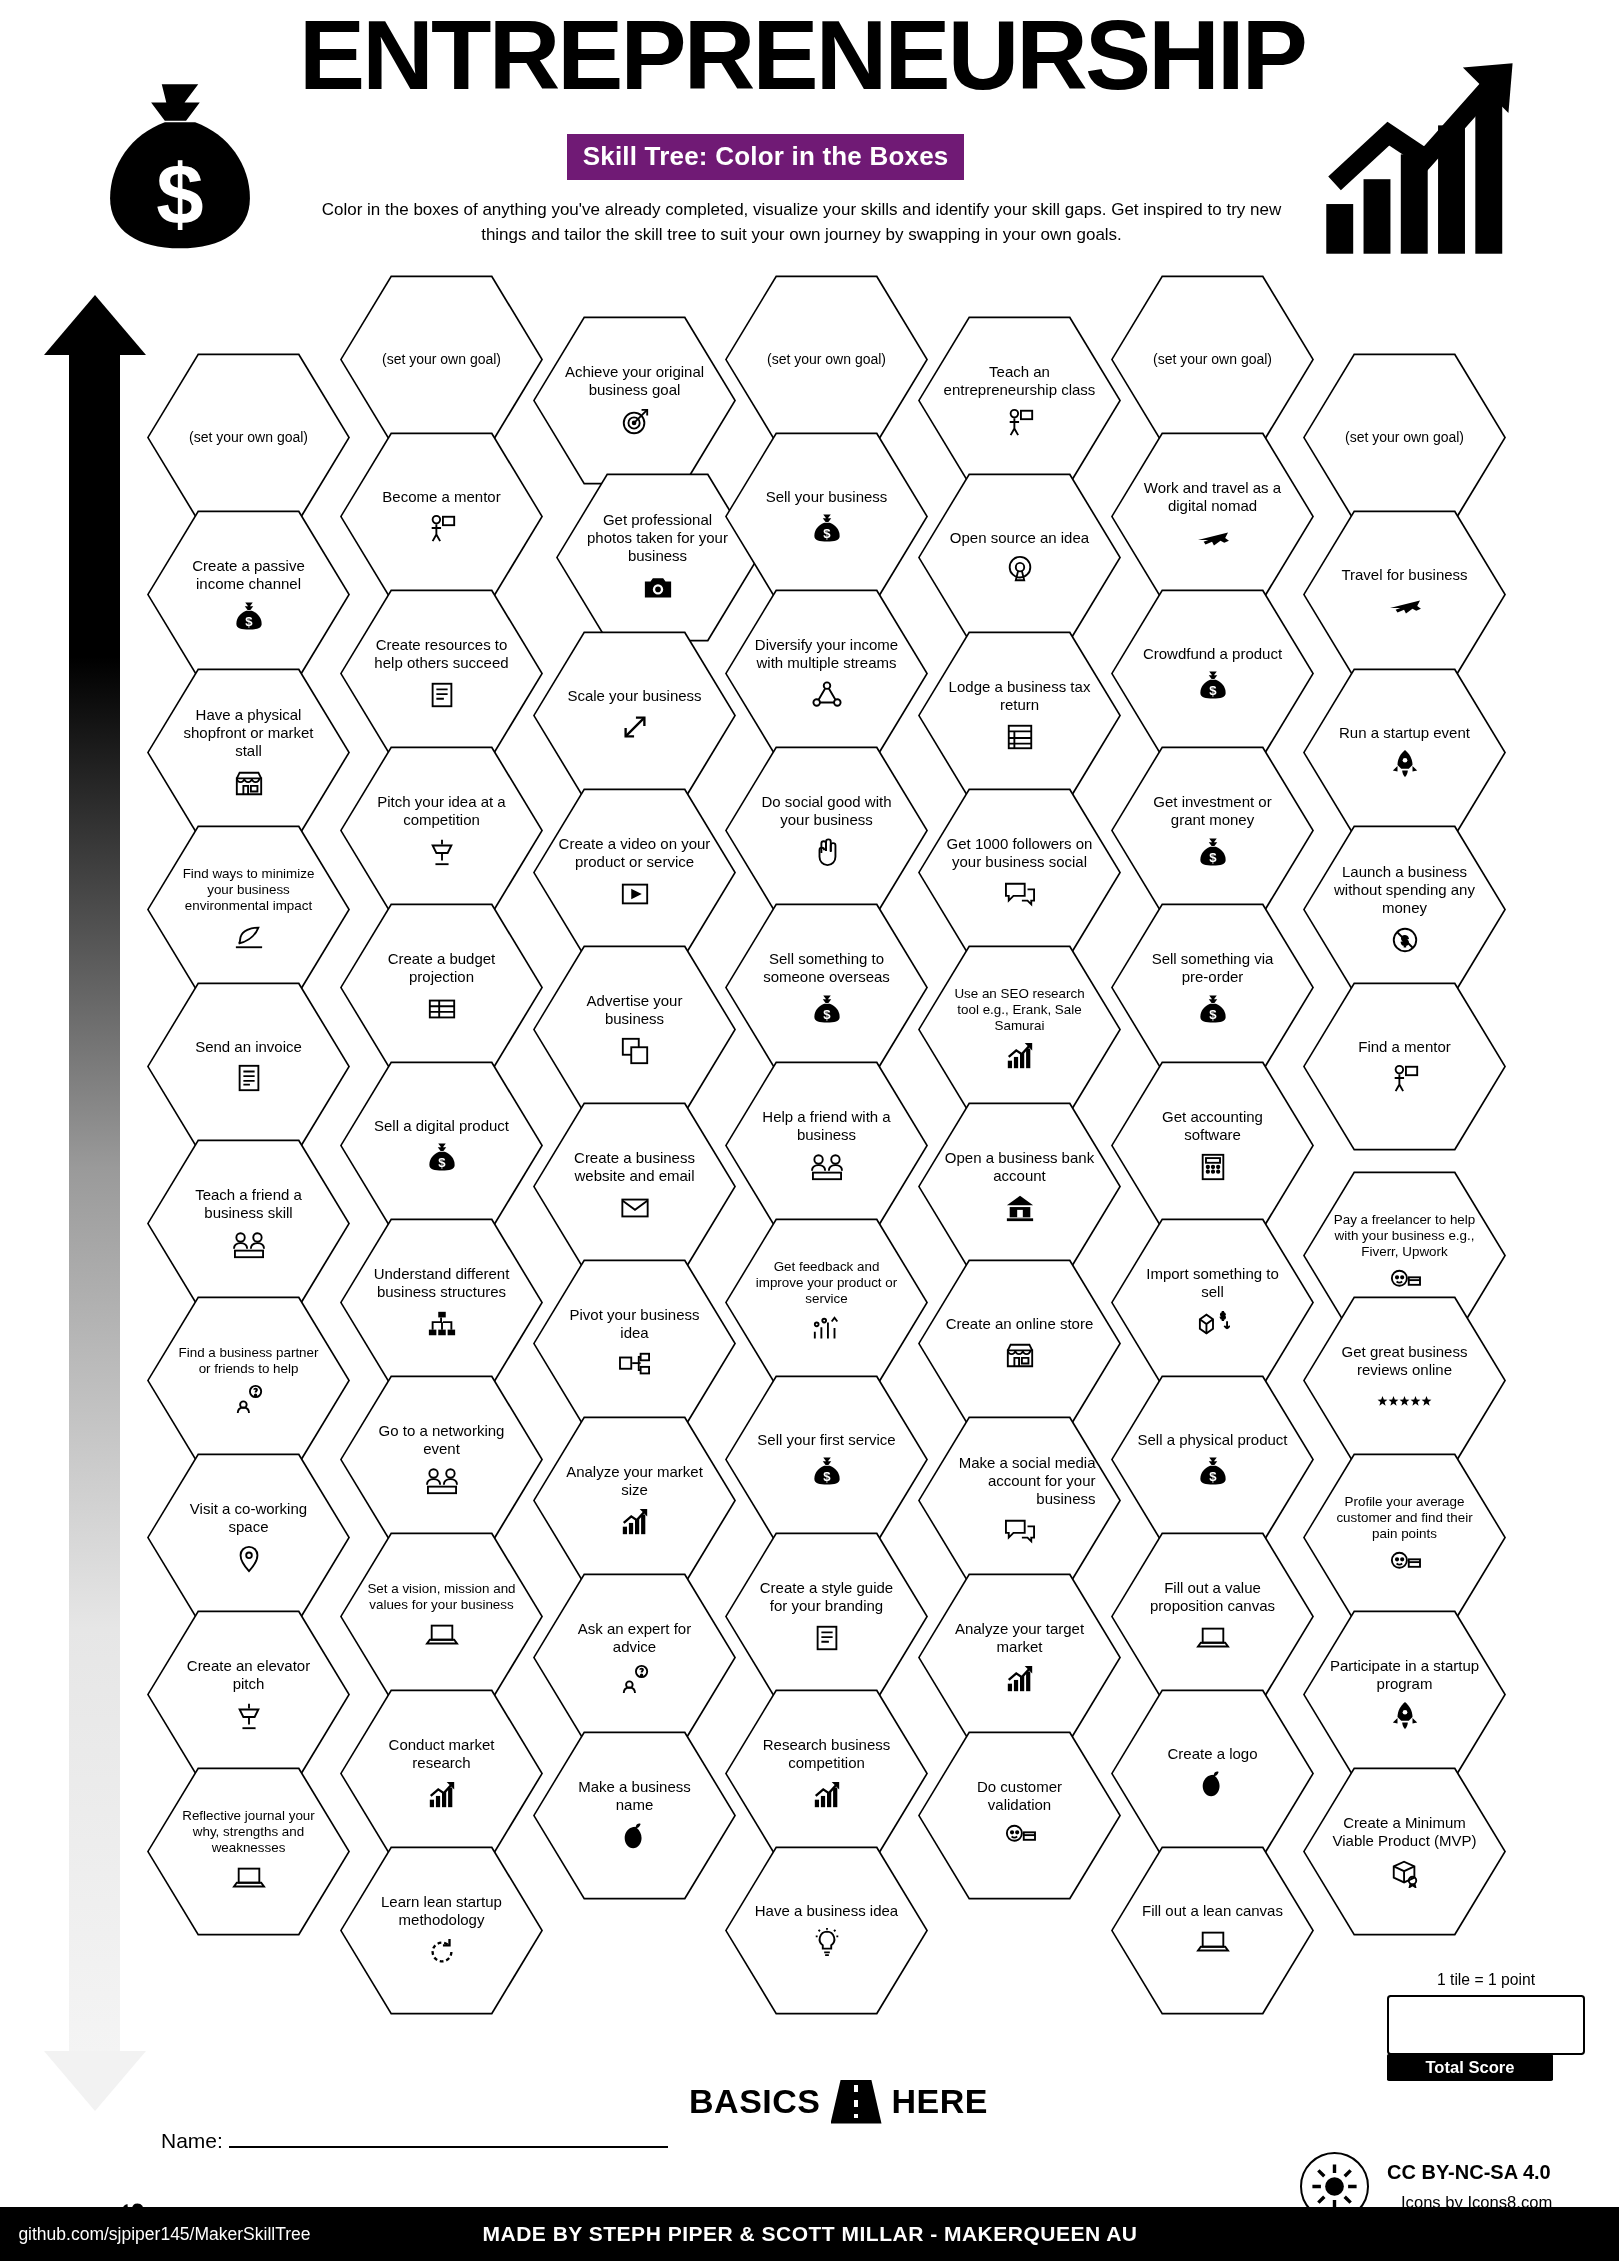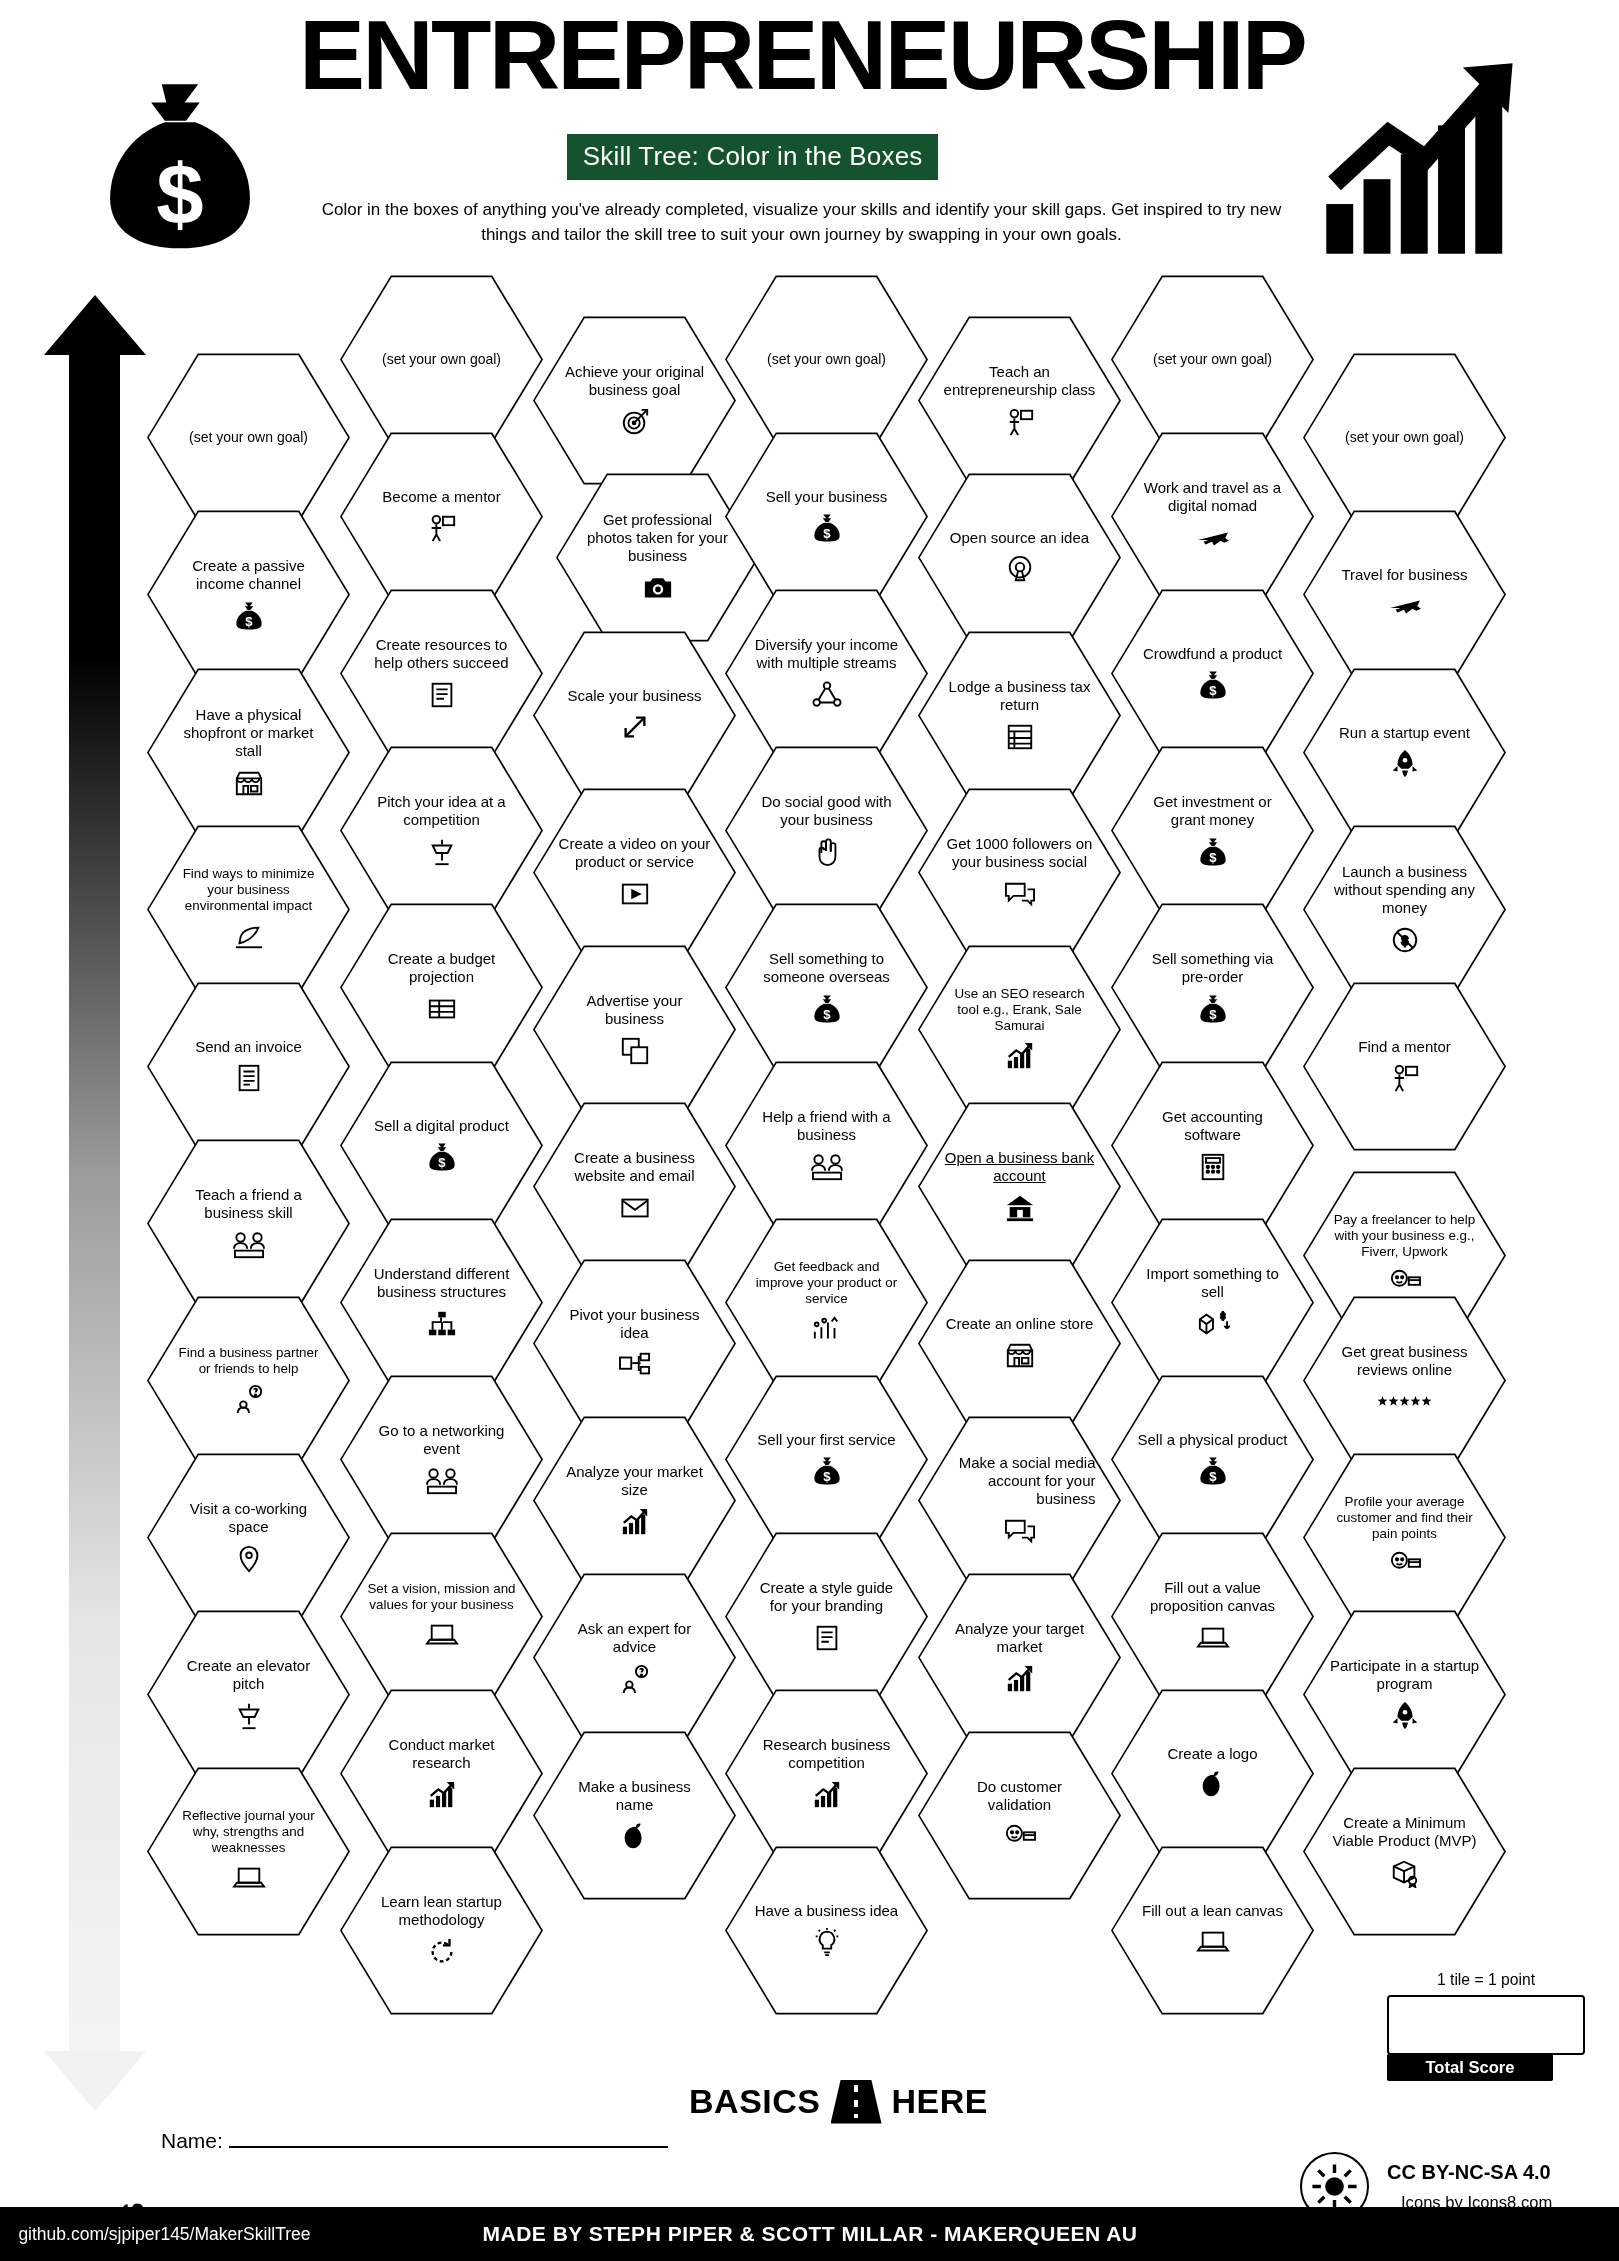--- a/index.html
+++ b/index.html
@@ -16,22 +16,22 @@
   
   #header { position:absolute; left:0; top:0; width:1620px; height:276px; }
   #title {
     position:absolute; left:258px; top:4.6px; width:1088px;
     text-align:center;
     font-size:99px; font-weight:bold; letter-spacing:-2.8px; line-height:1;
     font-family:"Liberation Sans", sans-serif;
   }
   #subtitle-wrap {
     position:absolute; left:567px; top:134px;
-    background:#14532d; color:#fff; padding:6.5px 15.7px 8.3px 15.7px;
-    font-size:26px; font-weight:normal; letter-spacing:0.2px;
+    background:#701a75; color:#fff; padding:6.5px 15.7px 8.3px 15.7px;
+    font-size:26px; font-weight:bold; letter-spacing:0.2px;
   }
   #desc {
     position:absolute; left:304px; top:198px; width:995px;
     text-align:center; font-size:17px; line-height:1.45;
   }
   
   #moneybag { position:absolute; left:104px; top:78px; width:152px; height:175px; }
   
   #growth { position:absolute; left:1318px; top:55px; width:207px; height:207px; }
 
@@ -720,21 +720,21 @@
         <svg viewBox="0 0 64 64" width="30" height="30" fill="#000">
           <rect x="6" y="42" width="9" height="16"></rect>
           <rect x="19" y="34" width="9" height="24"></rect>
           <rect x="32" y="26" width="9" height="32"></rect>
           <rect x="45" y="16" width="9" height="42"></rect>
           <path d="M8 34 L24 20 L36 28 L54 8" stroke="#000" stroke-width="5" fill="none"></path>
           <path d="M42 4h16v16z"></path>
         </svg>
       </div>
     </div>
-    <div class="hex" style="left: 918px; top: 1099px; text-decoration: underline;">
+    <div class="hex" style="left: 918px; top: 1099px;">
       <div class="hexbg"></div>
       <div class="hexin"></div>
       <div class="label">Open a business bank account</div>
       <div class="ico">
         <svg viewBox="0 0 64 64" width="30" height="30" fill="#000">
           <path d="M32 6L4 26h56z"></path>
           <rect x="10" y="30" width="44" height="22"></rect>
           <rect x="4" y="54" width="56" height="6"></rect>
           <rect x="26" y="36" width="12" height="16" fill="#fff"></rect>
         </svg>

